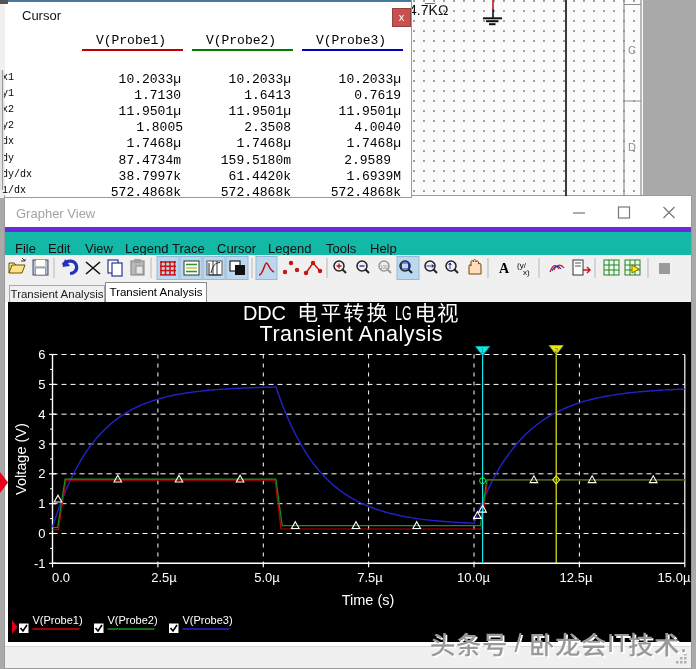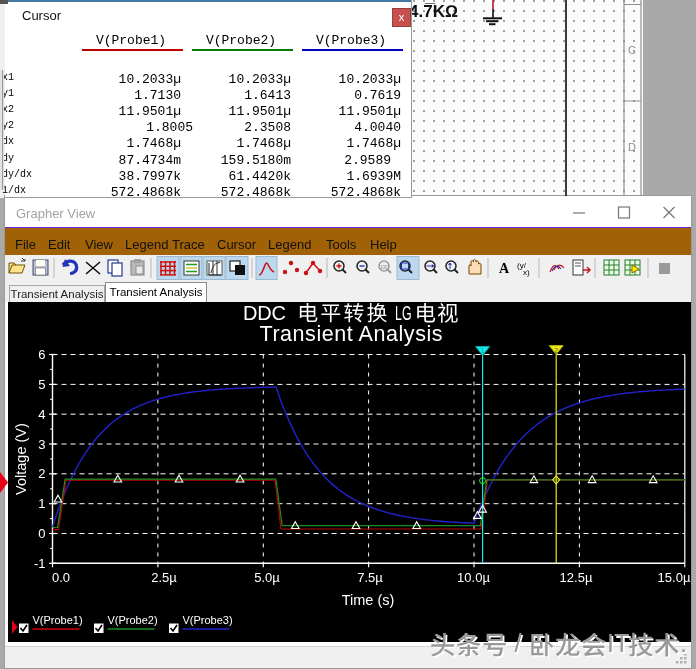--- a/index.html
+++ b/index.html
@@ -14,31 +14,31 @@
 #curx{position:absolute;left:387px;top:8px;width:19px;height:19px;background:#c8504e;border:1px solid #93403e;color:#fff;font-size:11px;text-align:center;line-height:17px;box-sizing:border-box}
 .mono{font-family:"Liberation Mono",monospace}
 .hdr{position:absolute;top:33px;width:110px;text-align:center;font-size:13px;color:#000}
 .hul{position:absolute;top:49px;width:101px;height:2px}
 .rlab{position:absolute;left:-3px;font-size:10px;color:#000}
 .rval{position:absolute;width:110px;text-align:right;font-size:13px;color:#000}
 
 #gw{z-index:2;left:4px;top:195px;width:688px;height:474px;background:#fff;border:1px solid #9a9a9a;box-sizing:border-box}
 #gtitle{position:absolute;left:11px;top:10px;font-size:13px;color:#a3a3a3}
 #gbtns{position:absolute;right:4px;top:8px;width:120px;height:16px;color:#5a5a5a}
-#menubar{position:absolute;left:0;top:31px;width:100%;height:28px;background:#a16207;border-top:1px solid #6d28d9}
+#menubar{position:absolute;left:0;top:31px;width:100%;height:28px;background:#14b8a6;border-top:5px solid #6d28d9}
 #menubar span{position:absolute;top:9px;font-size:13px;color:#111}
 #toolbar{position:absolute;left:0;top:59px;width:100%;height:27px;background:#f0f0f0}
 #tabrow{position:absolute;left:0;top:86px;width:100%;height:20px;background:#f0f0f0}
 #tab1{position:absolute;left:4px;top:3px;width:96px;height:17px;background:#f0f0f0;border:1px solid #a8a8a8;border-bottom:none;font-size:11.5px;text-align:center;line-height:17px;color:#222;box-sizing:border-box}
 #tab2{position:absolute;left:100px;top:0;width:102px;height:20px;background:#fff;border:1px solid #8a8a8a;border-bottom:none;font-size:11.5px;text-align:center;line-height:19px;color:#000;box-sizing:border-box}
 #chart{position:absolute;left:3px;top:106px;width:683px;height:340px;background:#000}
 #statusbar{position:absolute;left:0px;top:450px;width:686px;height:21px;background:#f0f0f0;border-top:1px solid #d8d8d8}
 #statusbar span{position:absolute;left:6px;top:4px;font-size:12.5px;color:#111}
 
-#ohm{position:absolute;left:409px;top:2px;font-size:17px;font-weight:bold;color:#111}
+#ohm{position:absolute;left:409px;top:2px;font-size:14px;font-weight:normal;color:#111}
 #stage>svg{z-index:8}
 </style></head><body>
 <div id="stage">
 
   <div class="abs" id="schem"></div>
   <div class="abs" id="desktop-r"></div>
   <svg class="abs" width="696" height="196" viewBox="0 0 696 196" style="left:0;top:0">
     <line x1="493" y1="0" x2="493" y2="9" stroke="#c0182c" stroke-width="1.6"></line>
     <line x1="493" y1="9" x2="493" y2="18" stroke="#111" stroke-width="1.6"></line>
     <line x1="483" y1="18.3" x2="502" y2="18.3" stroke="#111" stroke-width="2"></line>
@@ -79,21 +79,21 @@
       <div class="rval mono" style="left:286px;top:71.5px">10.2033µ</div>
       <div class="rlab mono" style="top:87.7px">y1</div>
       <div class="rval mono" style="left:66px;top:87.7px">1.7130</div>
       <div class="rval mono" style="left:176px;top:87.7px">1.6413</div>
       <div class="rval mono" style="left:286px;top:87.7px">0.7619</div>
       <div class="rlab mono" style="top:103.9px">x2</div>
       <div class="rval mono" style="left:66px;top:103.9px">11.9501µ</div>
       <div class="rval mono" style="left:176px;top:103.9px">11.9501µ</div>
       <div class="rval mono" style="left:286px;top:103.9px">11.9501µ</div>
       <div class="rlab mono" style="top:120.10000000000001px">y2</div>
-      <div class="rval mono" style="left:78px;top:120.10000000000001px">1.8005</div>
+      <div class="rval mono" style="left:68px;top:120.10000000000001px">1.8005</div>
       <div class="rval mono" style="left:176px;top:120.10000000000001px">2.3508</div>
       <div class="rval mono" style="left:286px;top:120.10000000000001px">4.0040</div>
       <div class="rlab mono" style="top:136.3px">dx</div>
       <div class="rval mono" style="left:66px;top:136.3px">1.7468µ</div>
       <div class="rval mono" style="left:176px;top:136.3px">1.7468µ</div>
       <div class="rval mono" style="left:286px;top:136.3px">1.7468µ</div>
       <div class="rlab mono" style="top:152.5px">dy</div>
       <div class="rval mono" style="left:66px;top:152.5px">87.4734m</div>
       <div class="rval mono" style="left:176px;top:152.5px">159.5180m</div>
       <div class="rval mono" style="left:276px;top:152.5px">2.9589</div>

